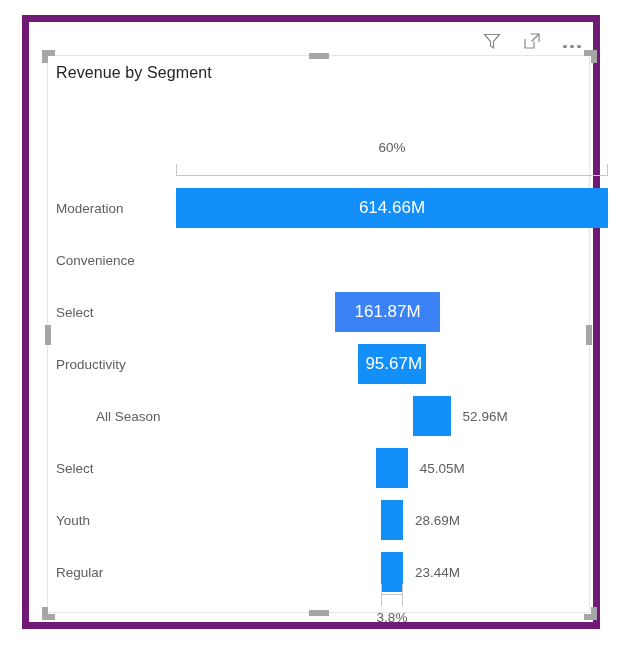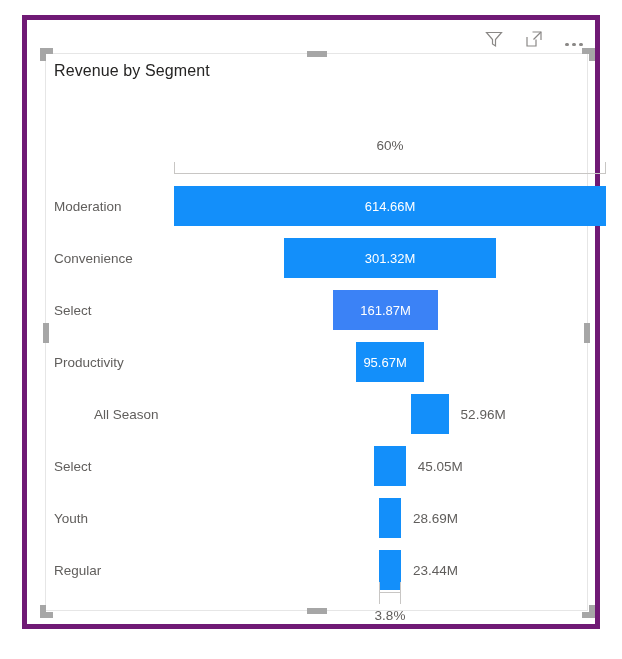--- a/index.html
+++ b/index.html
@@ -10,21 +10,21 @@
     background: #ffffff;
     font-family: "Liberation Sans", sans-serif;
     overflow: hidden;
   }
 
   
   #report-frame {
     position: absolute;
     left: 22px; top: 15px;
     width: 578px; height: 614px;
-    border: 5px solid #701a75;
+    border: 7px solid #701a75;
     background: #ffffff;
   }
 
   
   #visual-header {
     position: absolute;
     right: 10px; top: 4px;
     height: 30px;
     display: flex;
     align-items: center;
@@ -155,21 +155,21 @@
   }
   .bar {
     position: absolute;
     background: #138ffa;
     display: flex;
     align-items: center;
   }
   .bar-value-inside {
     width: 100%;
     text-align: center;
-    font-size: 13px;
+    font-size: 17px;
     color: #ffffff;
     white-space: nowrap;
   }
   .bar-value-inside.left-align {
     text-align: left;
     padding-left: 7px;
   }
   .bar-value-outside {
     position: absolute;
     font-size: 13.5px;
@@ -218,23 +218,20 @@
 
       <div id="funnel">
           <div class="funnel-row" style="height: 52px;">
             <div class="cat-label" style="top: 26px;">Moderation</div>
             <div class="bar" style="left: 128px; top: 6px; width: 432px; height: 40px; background: rgb(19, 143, 250);">
               <div class="bar-value-inside">614.66M</div>
             </div>
           </div>
           <div class="funnel-row" style="height: 52px;">
             <div class="cat-label" style="top: 26px;">Convenience</div>
-            <div class="bar" style="left: 238.112px; top: 6px; width: 211.776px; height: 40px; background: rgb(19, 143, 250);">
-              <div class="bar-value-inside">301.32M</div>
-            </div>
           </div>
           <div class="funnel-row" style="height: 52px;">
             <div class="cat-label" style="top: 26px;">Select</div>
             <div class="bar" style="left: 287.117px; top: 6px; width: 105px; height: 40px; background: #3b82f6;">
               <div class="bar-value-inside">161.87M</div>
             </div>
           </div>
           <div class="funnel-row" style="height: 52px;">
             <div class="cat-label" style="top: 26px;">Productivity</div>
             <div class="bar" style="left: 310.38px; top: 6px; width: 67.2395px; height: 40px; background: rgb(19, 143, 250);">

